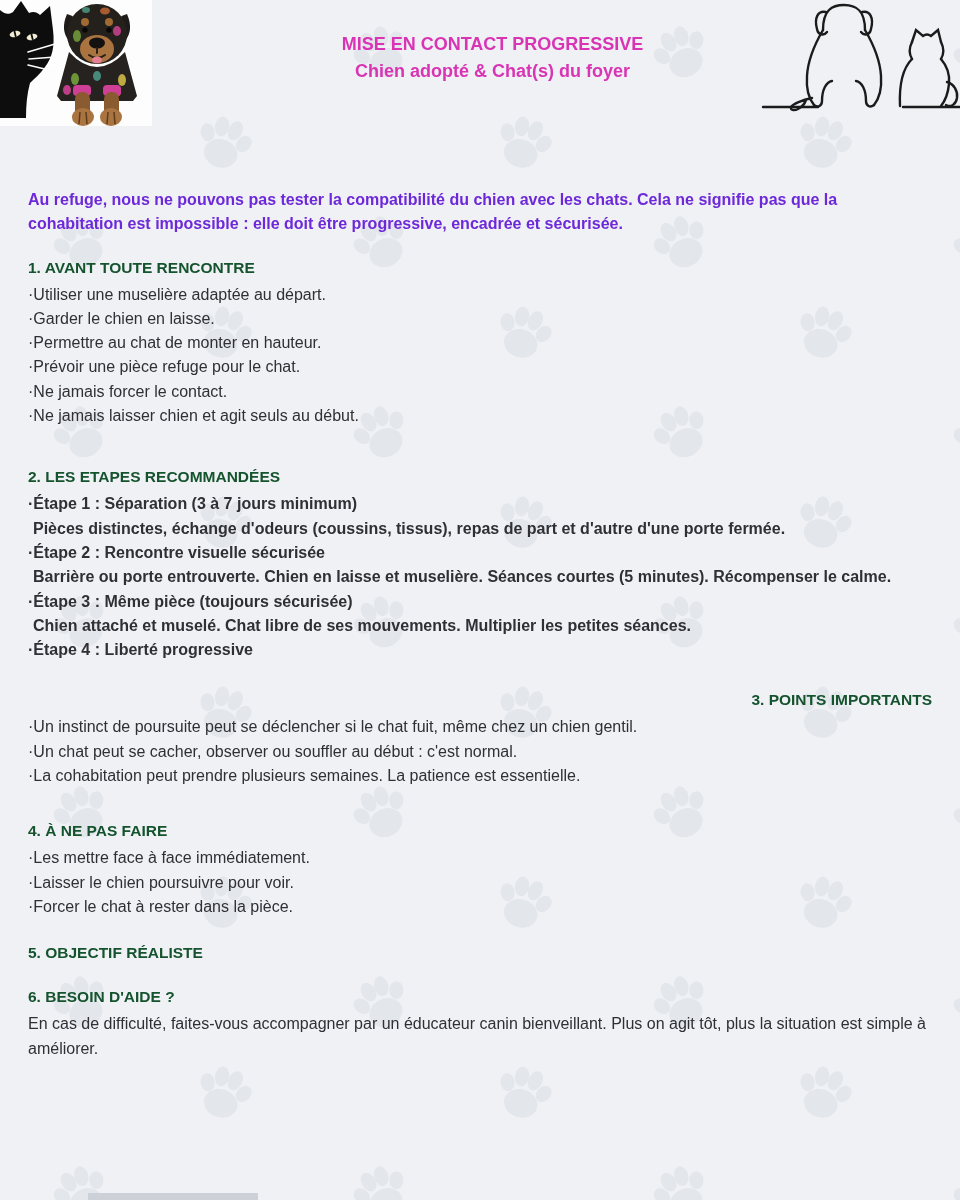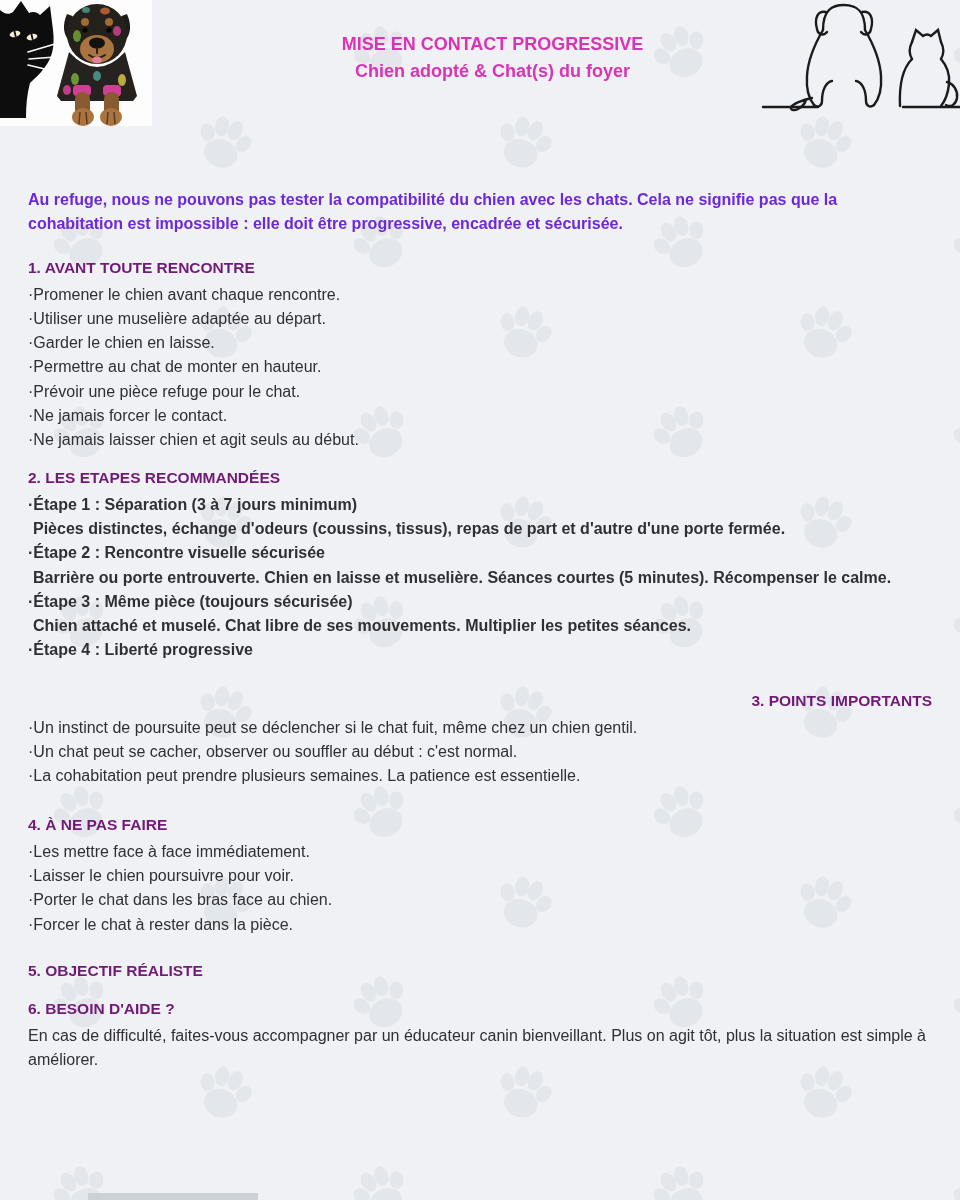--- a/index.html
+++ b/index.html
@@ -16,24 +16,24 @@
   .lineart{position:absolute;left:760px;top:2px;z-index:2;}
   .title-block{
     position:absolute;top:31px;left:0;width:985px;text-align:center;z-index:2;
     font-weight:bold;font-size:18px;line-height:27px;
   }
   .title-l1{color:#d834b4;}
   .title-l2{color:#d834b4;}
   .content{position:absolute;left:28px;top:188px;width:904px;z-index:2;font-size:16px;line-height:24.3px;}
   .intro{font-weight:bold;color:#6d28d9;margin:0;}
   .sec-h{
-    color:#701a75;font-weight:bold;font-size:15.5px;line-height:22px;margin:0;
+    color:#14532d;font-weight:bold;font-size:15.5px;line-height:22px;margin:0;
   }
-  .m-s1{margin-top:20px;} .m-s2{margin-top:14px;} .m-s3{margin-top:27px;text-align:right;}
-  .m-s4{margin-top:25px;} .m-s5{margin-top:23px;} .m-s6{margin-top:16px;}
+  .m-s1{margin-top:20px;} .m-s2{margin-top:38px;} .m-s3{margin-top:27px;text-align:right;}
+  .m-s4{margin-top:32px;} .m-s5{margin-top:23px;} .m-s6{margin-top:22px;}
   .sec-body{margin-top:4px;}
   .line{margin:0;}
   .line.bold{font-weight:bold;}
   .line.desc{padding-left:5px;font-weight:bold;}
   .bottom-strip{position:absolute;left:88px;bottom:0;width:170px;height:7px;background:#ccd1d7;z-index:2;}
 </style>
 </head>
 <body>
 
 <svg class="paw-bg" width="960" height="1200">
@@ -132,21 +132,20 @@
   <path d="M152,57 C143,66 139,82 140,104"></path>
   <path d="M181,57 C187,64 190,73 189,82 C188,92 185,99 181,104"></path>
   <path d="M187,80 C194,82 198,89 197,96 C196,102 191,106 186,103"></path>
 </svg>
 
 <div class="content">
   <p class="intro">Au refuge, nous ne pouvons pas tester la compatibilité du chien avec les chats. Cela ne signifie pas que la cohabitation est impossible : elle doit être progressive, encadrée et sécurisée.</p>
 
   <div class="sec-h m-s1">1. AVANT TOUTE RENCONTRE</div>
   <div class="sec-body">
-    <p class="line">·Promener le chien avant chaque rencontre.</p>
     <p class="line">·Utiliser une muselière adaptée au départ.</p>
     <p class="line">·Garder le chien en laisse.</p>
     <p class="line">·Permettre au chat de monter en hauteur.</p>
     <p class="line">·Prévoir une pièce refuge pour le chat.</p>
     <p class="line">·Ne jamais forcer le contact.</p>
     <p class="line">·Ne jamais laisser chien et agit seuls au début.</p>
   </div>
 
   <div class="sec-h m-s2">2. LES ETAPES RECOMMANDÉES</div>
   <div class="sec-body">
@@ -163,21 +162,20 @@
   <div class="sec-body">
     <p class="line">·Un instinct de poursuite peut se déclencher si le chat fuit, même chez un chien gentil.</p>
     <p class="line">·Un chat peut se cacher, observer ou souffler au début : c'est normal.</p>
     <p class="line">·La cohabitation peut prendre plusieurs semaines. La patience est essentielle.</p>
   </div>
 
   <div class="sec-h m-s4">4. À NE PAS FAIRE</div>
   <div class="sec-body">
     <p class="line">·Les mettre face à face immédiatement.</p>
     <p class="line">·Laisser le chien poursuivre pour voir.</p>
-    <p class="line">·Porter le chat dans les bras face au chien.</p>
     <p class="line">·Forcer le chat à rester dans la pièce.</p>
   </div>
 
   <div class="sec-h m-s5">5. OBJECTIF RÉALISTE</div>
 
   <div class="sec-h m-s6">6. BESOIN D'AIDE ?</div>
   <div class="sec-body">
     <p class="line">En cas de difficulté, faites-vous accompagner par un éducateur canin bienveillant. Plus on agit tôt, plus la situation est simple à améliorer.</p>
   </div>
 </div>

